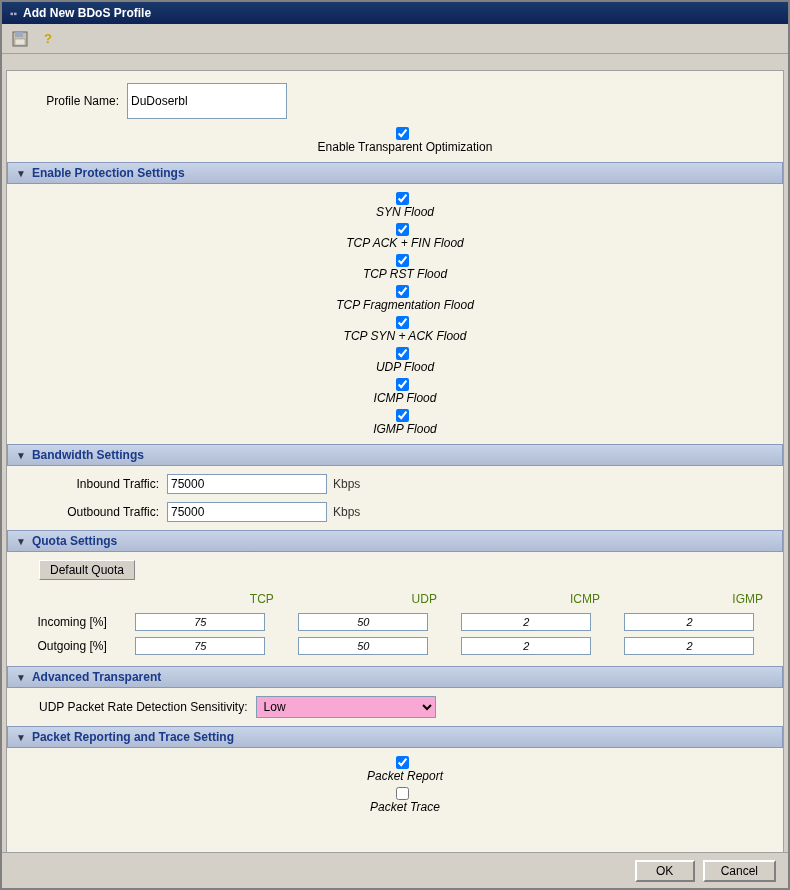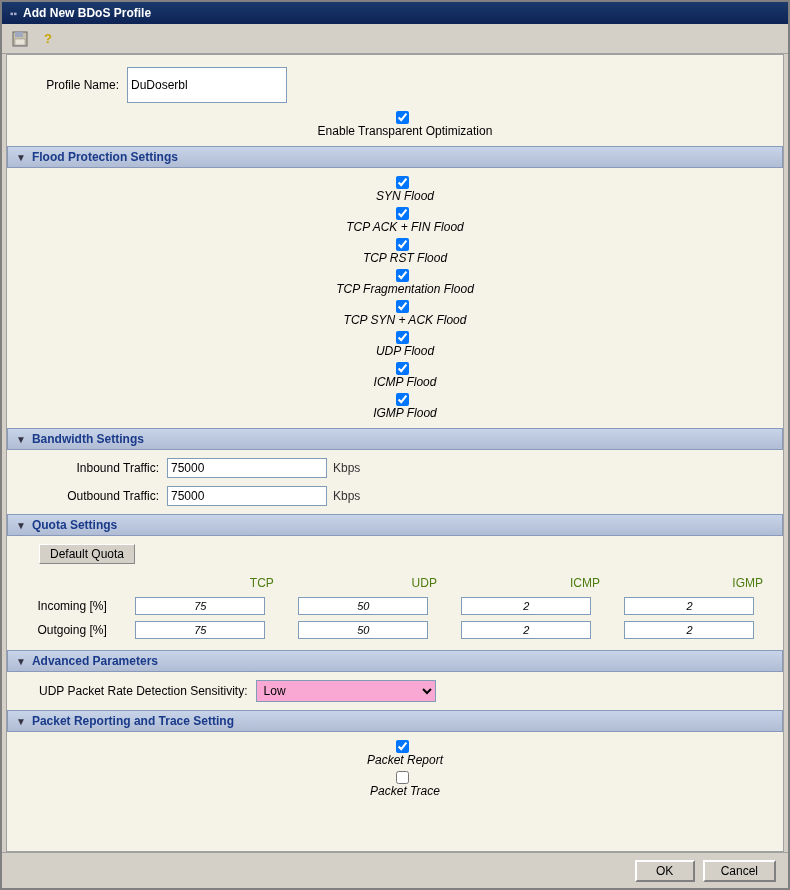--- a/index.html
+++ b/index.html
@@ -224,21 +224,21 @@
       position: relative;
       width: 790px;
       height: 890px;
       background: #d4d0c8;
       border: 2px solid #808080;
     }
 
     .content-area {
       background: #f5f2e8;
       border: 1px solid #a0a0a0;
-      margin: 0 4px;
+      margin: 16px 4px;
       height: calc(890px - 52px - 40px);
       overflow-y: auto;
       padding: 8px 12px;
     }
   </style>
 </head>
 <body>
 
 <div class="window-wrapper">
 
@@ -267,21 +267,21 @@
       <input type="text" value="DuDoserbl" style="">
     </div>
 
     <div class="checkbox-row">
       <input type="checkbox" id="transparent" checked="" style="">
       <label for="transparent">Enable Transparent Optimization</label>
     </div>
 
     <div class="section-header">
       <span class="arrow">▼</span>
-      <span>Flood Protection Settings</span>
+      <span>Enable Protection Settings</span>
     </div>
 
     <div>
       <div class="flood-item">
         <input type="checkbox" id="syn" checked="" style="">
         <label for="syn">SYN Flood</label>
       </div>
       <div class="flood-item">
         <input type="checkbox" id="tcp_ack_fin" checked="" style="">
         <label for="tcp_ack_fin">TCP ACK + FIN Flood</label>
@@ -360,21 +360,21 @@
           <td><input type="text" value="75" style="font-style: italic;"></td>
           <td><input type="text" value="50" style="font-style: italic;"></td>
           <td><input type="text" value="2" style="font-style: italic;"></td>
           <td><input type="text" value="2" style="font-style: italic;"></td>
         </tr>
       </tbody>
     </table>
 
     <div class="section-header">
       <span class="arrow">▼</span>
-      <span>Advanced Parameters</span>
+      <span>Advanced Transparent</span>
     </div>
 
     <div class="adv-row">
       <label>UDP Packet Rate Detection Sensitivity:</label>
       <select>
         <option>Low</option>
         <option>Medium</option>
         <option>High</option>
       </select>
     </div>

